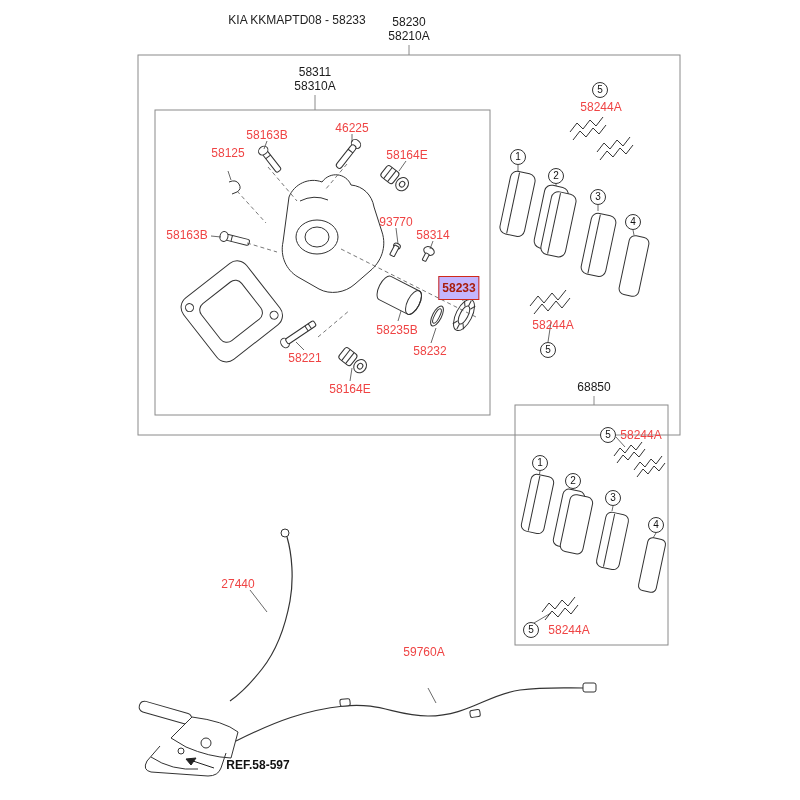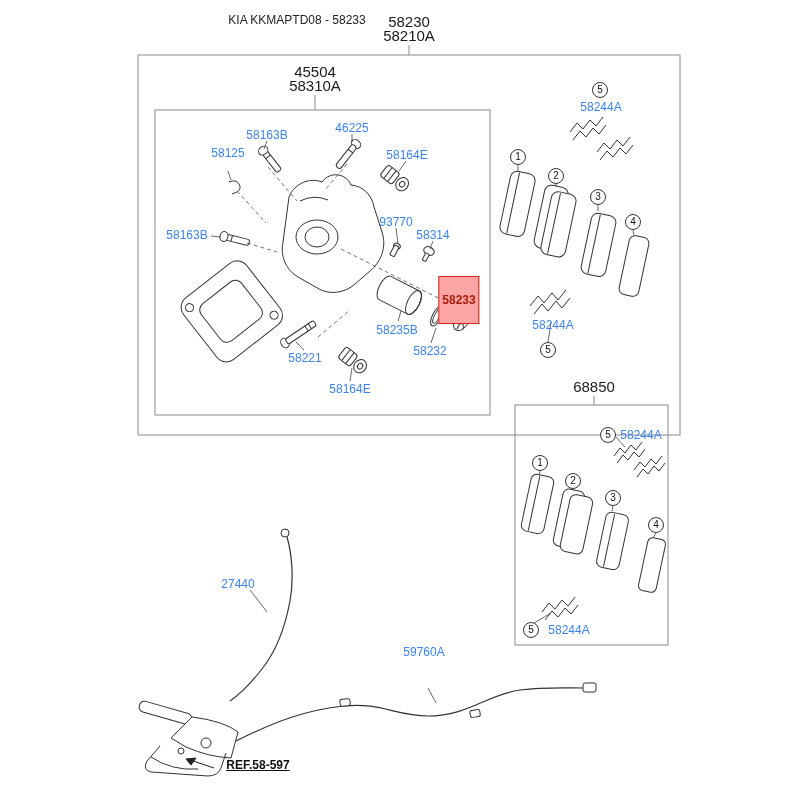--- a/index.html
+++ b/index.html
@@ -1,26 +1,26 @@
 <!DOCTYPE html>
 <html><head>
 <meta charset="utf-8">
 <style>
   * { margin:0; padding:0; box-sizing:border-box; }
   html,body { background:#ffffff; }
   body { font-family:"Liberation Sans", sans-serif; }
   .stage { position:relative; width:800px; height:800px; background:#fff; overflow:hidden; }
   .art { position:absolute; left:0; top:0; }
   .title { position:absolute; transform:translateX(-50%); font-size:12px; color:#222; white-space:nowrap; }
-  .pl { position:absolute; transform:translateX(-50%); font-size:12px; color:#3b82f6; white-space:nowrap; }
-  .gl { position:absolute; transform:translateX(-50%); font-size:15px; color:#1a1a1a; text-align:center; line-height:14px; white-space:nowrap; }
+  .pl { position:absolute; transform:translateX(-50%); font-size:12px; color:#ef4444; white-space:nowrap; }
+  .gl { position:absolute; transform:translateX(-50%); font-size:12px; color:#1a1a1a; text-align:center; line-height:14px; white-space:nowrap; }
   .co { position:absolute; width:16px; height:16px; transform:translate(-50%,-50%); border:1px solid #333;
         border-radius:50%; background:#fff; font-size:10px; line-height:14px; text-align:center; color:#111; }
-  .hl { background:#fca5a5; border:1px solid #cf2a1b; color:#a81c0b; padding:16px 3px; font-weight:bold; }
-  .ref { font-weight:bold; text-decoration:underline; color:#111; font-size:12px; }
+  .hl { background:#c4b5fd; border:1px solid #cf2a1b; color:#a81c0b; padding:4px 3px; font-weight:bold; }
+  .ref { font-weight:bold; color:#111; font-size:12px; }
 </style>
 </head>
 <body>
 
 <div class="stage">
 
   <svg class="art" width="800" height="800" viewBox="0 0 800 800" xmlns="http://www.w3.org/2000/svg">
 
     <g fill="none" stroke="#8a8a8a" stroke-width="1">
       <rect x="138" y="55" width="542" height="380"></rect>
@@ -228,21 +228,21 @@
   </svg>
 
   <div class="title" style="left:297px;top:13px">KIA KKMAPTD08 - 58233</div>
 
   <div class="gl" style="left:409px;top:15px">
     <div>58230</div>
     <div>58210A</div>
   </div>
 
   <div class="gl" style="left:315px;top:65px">
-    <div>45504</div>
+    <div>58311</div>
     <div>58310A</div>
   </div>
 
   <div class="gl" style="left:594px;top:380px">68850</div>
 
   <div class="pl" style="left:267px;top:128px">58163B</div>
   <div class="pl" style="left:352px;top:121px">46225</div>
   <div class="pl" style="left:407px;top:148px">58164E</div>
   <div class="pl" style="left:228px;top:146px">58125</div>
   <div class="pl" style="left:187px;top:228px">58163B</div>

